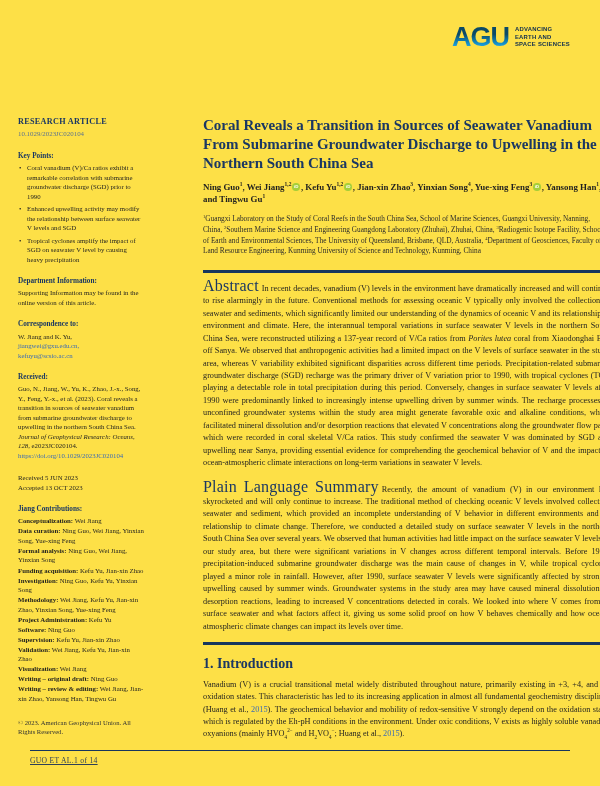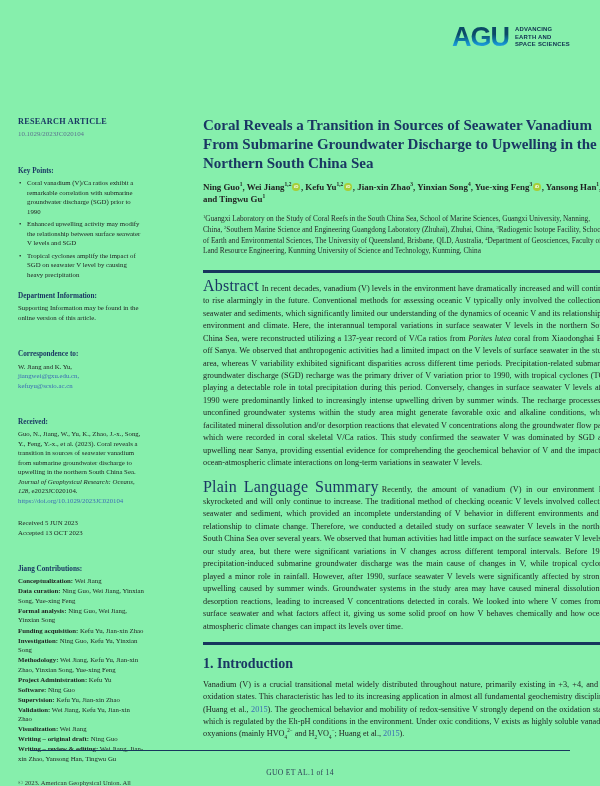--- a/index.html
+++ b/index.html
@@ -1,17 +1,17 @@
 <!DOCTYPE html>
 <html><head>
 <meta charset="utf-8">
 <style>
   * { margin:0; padding:0; box-sizing:border-box; }
   body { background:#e8e8e8; font-family:"Liberation Serif", serif; }
-  .page { position:relative; width:600px; height:786px; background:#86efac; margin:0 auto; overflow:hidden; }
+  .page { position:relative; width:600px; height:786px; background:#fde047; margin:0 auto; overflow:hidden; }
 
   
   .agu-logo { position:absolute; top:24px; right:30px; display:flex; align-items:center; gap:6px; }
   .agu-word { font-family:"Liberation Sans", sans-serif; font-weight:800; font-size:27px; letter-spacing:-1px; line-height:1;
     background:linear-gradient(180deg,#0b4a66 38%,#1390cc 72%,#43bfee 100%);
     -webkit-background-clip:text; background-clip:text; color:transparent; }
   .agu-tagline { font-family:"Liberation Sans", sans-serif; font-weight:700; font-size:5.9px; line-height:7.4px;
     color:#0d2c4e; letter-spacing:0.25px; }
   .journal { position:absolute; left:30px; top:80px; font-family:"Liberation Sans", sans-serif; font-size:21px;
     color:#142c50; letter-spacing:0.2px; }
@@ -21,21 +21,21 @@
   
   .sidebar { position:absolute; left:18px; top:116px; width:126px; font-size:6.8px; line-height:1.4; color:#1f1f1f; }
   .main    { position:absolute; left:171px; top:114px; width:407px; color:#1f1f1f;margin-left:32px; }
 
   .side-head { font-weight:700; color:#1a3763; font-size:7.2px; margin-bottom:2px; }
   .article-type { font-weight:700; color:#1a3763; font-size:8.2px; letter-spacing:0.3px; }
   .doi { color:#5c738e; font-size:6.9px; margin-top:2px; }
   .kp-list { list-style:none; margin-top:1px; }
   .kp-list li { padding-left:9px; position:relative; margin-bottom:3px; }
   .kp-list li::before { content:"•"; position:absolute; left:1px; top:0; }
-  .mt-lg { margin-top:27px; }
+  .mt-lg { margin-top:12px; }
   .mt-md { margin-top:12px; }
   .link { color:#3c6cb4; text-decoration:none; cursor:pointer; }
   .email { display:block; }
   .contrib-entry { margin-bottom:0.5px; }
   .contrib-role { font-weight:700; }
   .copyright { margin-top:15px; font-size:6.6px; color:#333; }
   .recv { margin-top:13px; }
 
   
   .title { font-size:15px; line-height:19px; font-weight:700; color:#1a3763; margin-top:2px; }
@@ -49,22 +49,22 @@
   .rule2 { height:2.6px; background:#17365d; margin-top:9px; }
   .para { margin-top:7px; font-size:8.25px; line-height:12.45px; text-align:justify; }
   .section-head { font-weight:400; color:#1a3763; font-size:16px; letter-spacing:0.2px; margin-right:3px; }
   .intro-head { margin-top:11px; font-weight:700; color:#1a3763; font-size:14px; }
   .para sup { font-size:62%; line-height:0; vertical-align:super; }
   .para sub { font-size:62%; line-height:0; vertical-align:sub; }
   .sup { font-size:62%; line-height:0; vertical-align:super; }
   em { font-style:italic; }
 
   
-  .footer { position:absolute; left:30px; right:30px; top:750px; border-top:1.3px solid #17365d; padding-top:17px;
-    display:flex; justify-content:center; font-size:7.6px; color:#2e4057; letter-spacing:0.3px; }
+  .footer { position:absolute; left:30px; right:30px; top:750px; border-top:1.3px solid #17365d; padding-top:5px;
+    display:flex; justify-content:flex-start; font-size:7.6px; color:#2e4057; letter-spacing:0.3px;text-decoration:underline; }
 </style>
 </head>
 <body>
 
 <div class="page">
 
   <div class="agu-logo">
     <span class="agu-word">AGU</span>
     <span class="agu-tagline">
       <span>ADVANCING</span><br>

